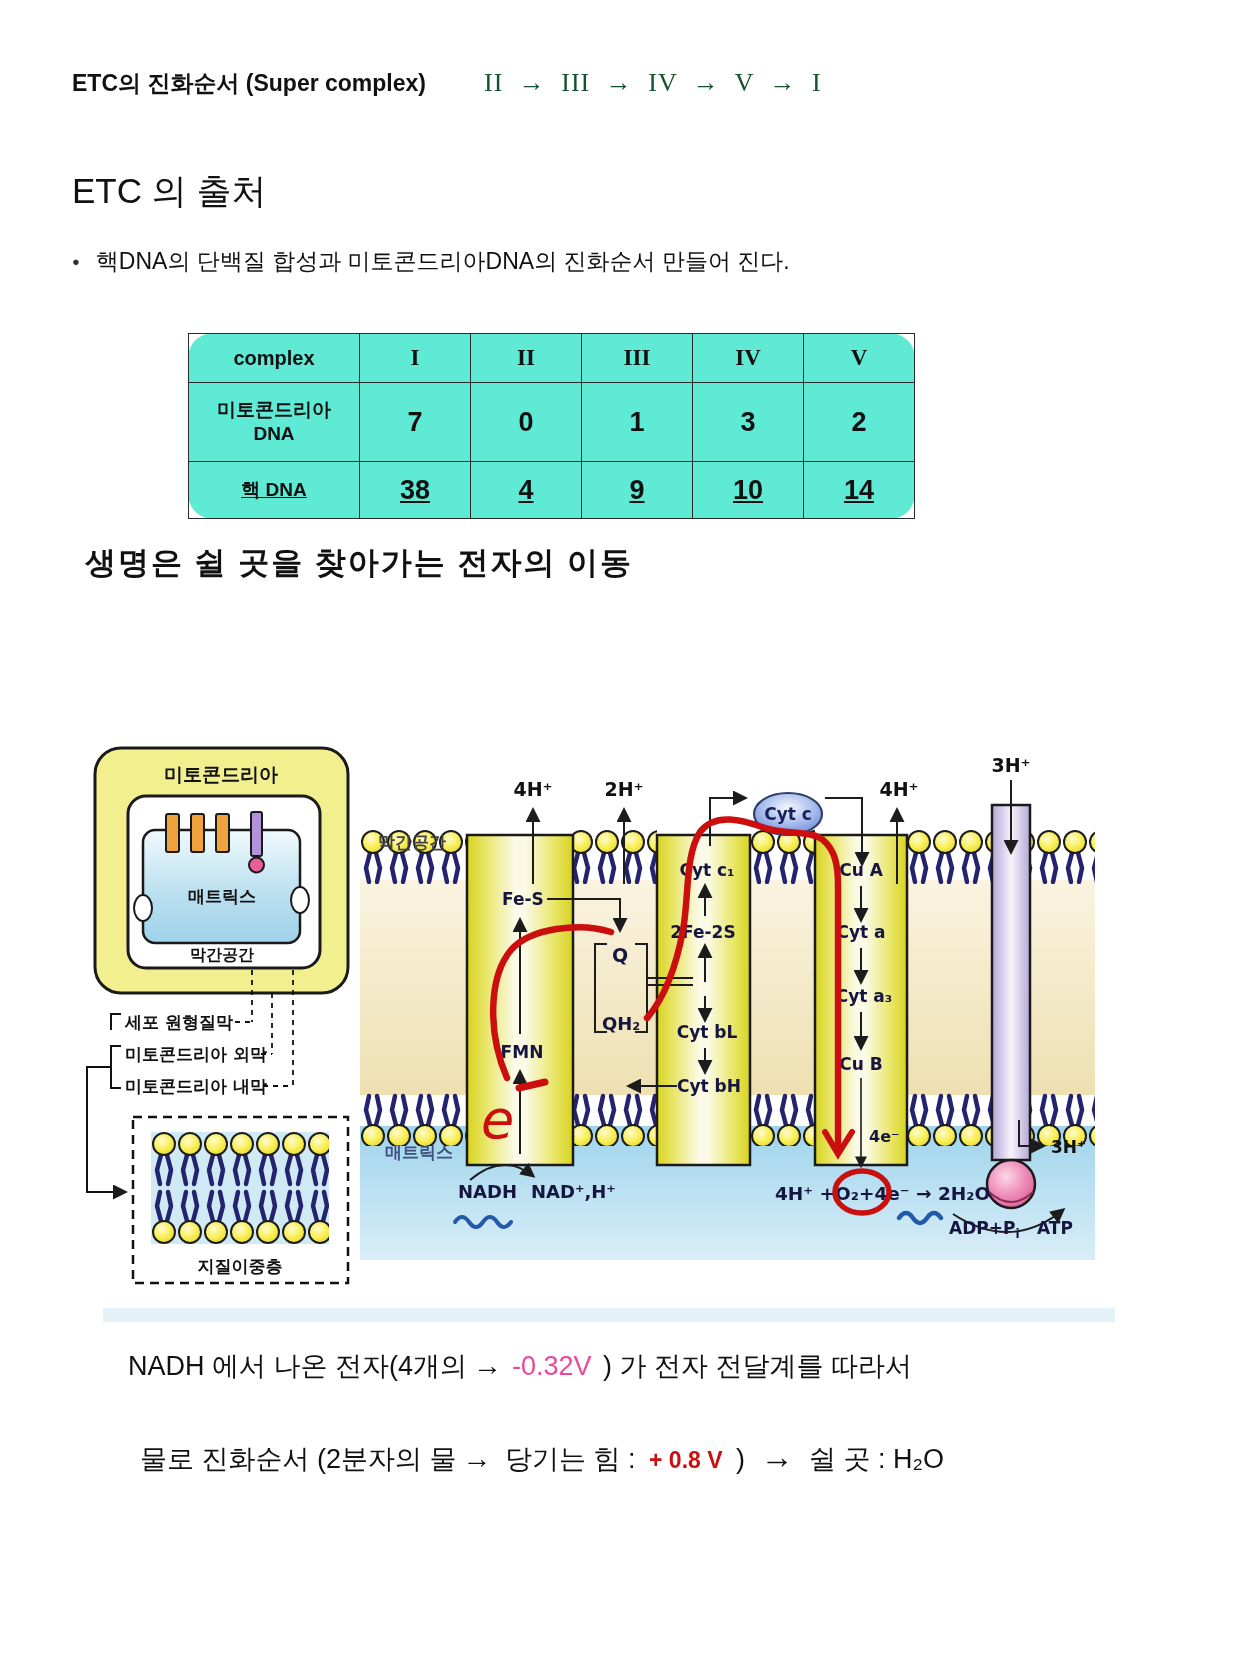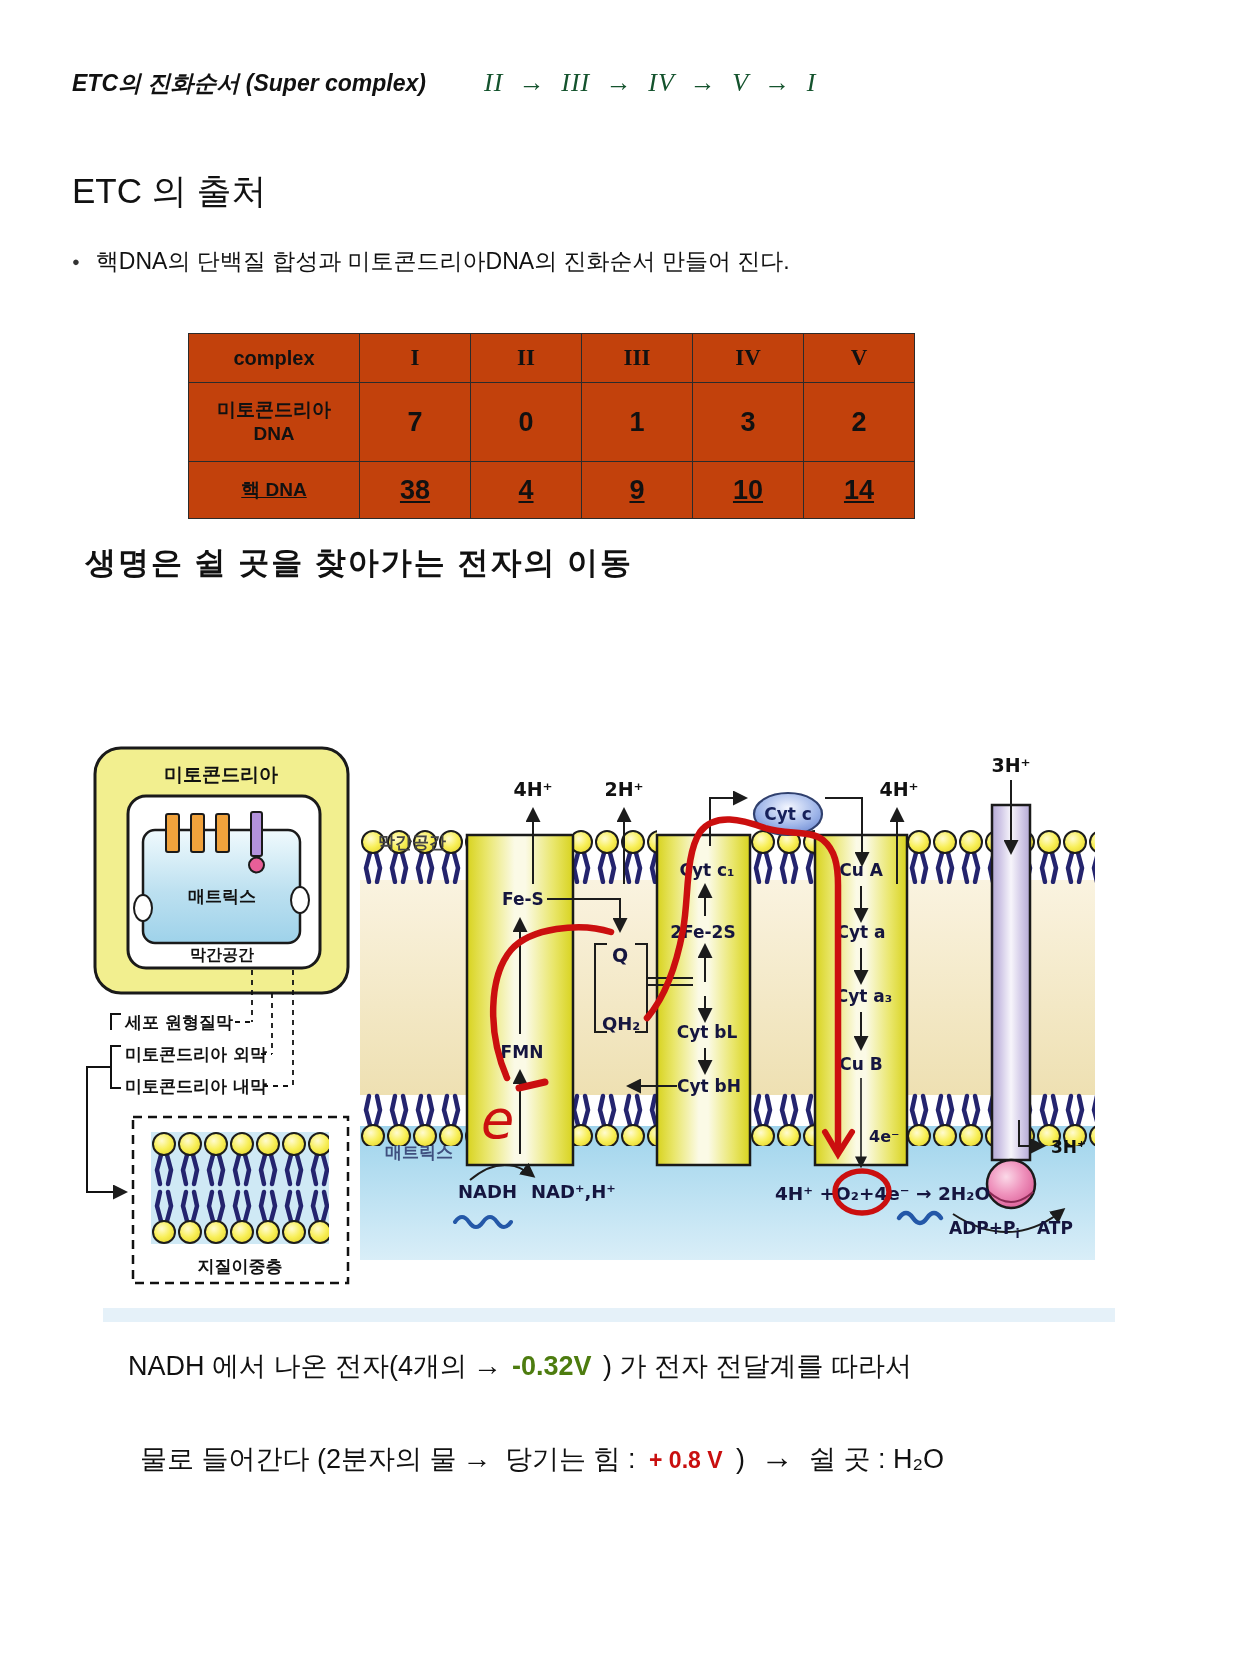--- a/index.html
+++ b/index.html
@@ -1,45 +1,45 @@
 <!DOCTYPE html>
 <html><head>
 <meta charset="utf-8">
 <style>
   html,body{margin:0;padding:0;background:#ffffff;}
   body{width:1260px;height:1680px;position:relative;overflow:hidden;
        font-family:"Liberation Sans","DejaVu Sans",sans-serif;color:#111;}
   .abs{position:absolute;}
   
-  .titleRow{left:72px;top:68px;display:flex;align-items:baseline;gap:58px;font-style:italic;}
+  .titleRow{left:72px;top:68px;display:flex;align-items:baseline;gap:58px;}
   .docTitle{font-size:23px;font-weight:600;color:#111;}
   .seq{font-family:"Liberation Serif","DejaVu Serif",serif;font-size:26px;color:#14532d;word-spacing:8px;letter-spacing:1px;}
   
   .h1{left:72px;top:168px;font-size:35px;font-weight:400;}
   .h2{left:85px;top:542px;font-size:31px;font-weight:600;letter-spacing:2px;}
   .bulletRow{left:72px;top:246px;font-size:23px;display:flex;align-items:center;}
   .bulletDot{font-size:13px;margin-right:16px;color:#333;}
   
-  .dnaTable{left:188px;top:333px;border-collapse:collapse;background:#c2410c;}
+  .dnaTable{left:188px;top:333px;border-collapse:collapse;background:#5eead4;border-radius:25px;}
   .dnaTable td{border:1.8px solid #2b2b2b;text-align:center;vertical-align:middle;padding:0;}
   .dnaTable .c0{width:170px;}
   .dnaTable .cv{width:110px;}
   .hdr td{height:48px;}
   .hdrLbl{font-size:20px;font-weight:700;}
   .roman{font-family:"Liberation Serif","DejaVu Serif",serif;font-size:23px;font-weight:700;}
   .rowMt td{height:78px;}
   .rowNk td{height:56px;text-decoration:underline;}
   .rowLbl{font-size:19px;font-weight:700;line-height:1.25;}
   .val{font-size:27px;font-weight:700;}
   
   .fline{left:0;width:1260px;font-size:27px;font-weight:500;color:#111;white-space:nowrap;}
   .f1{top:1348px;padding-left:128px;}
   .f2{top:1438px;padding-left:140px;}
   .barrow{font-weight:900;font-size:29px;padding:0 6px;}
-  .red1{color:#4d7c0f;font-weight:700;padding:0 4px;}
+  .red1{color:#ec4899;font-weight:400;padding:0 4px;}
   .red2{color:#c90f0f;font-weight:600;font-size:23px;padding:0 6px;}
   .bigarrow{font-weight:900;font-size:33px;padding:0 8px;}
   svg text{font-family:"DejaVu Sans","Liberation Sans",sans-serif;}
 </style>
 </head>
 <body>
 
 <div class="abs titleRow">
   <span class="docTitle">ETC의 진화순서 (Super complex)</span>
   <span class="seq">II → III → IV → V  → I</span>
@@ -312,14 +312,14 @@
       <path d="M750,452 L763,474 L777,452" stroke="#cb0f0f" stroke-width="6" fill="none" stroke-linecap="round"></path>
       <ellipse cx="787" cy="512" rx="27" ry="21" stroke="#cb0f0f" stroke-width="5.5" fill="none"></ellipse>
     </g>
   </g>
 </svg>
 
 <div class="abs fline f1">
   <span>NADH 에서 나온 전자(4개의</span><span class="barrow">→</span><span class="red1">-0.32V</span><span> ) 가 전자 전달계를 따라서</span>
 </div>
 <div class="abs fline f2">
-  <span>물로 들어간다 (2분자의 물</span><span class="barrow">→</span><span> 당기는 힘 : </span><span class="red2">+ 0.8 V</span><span> ) </span><span class="bigarrow">→</span><span> 쉴 곳 : H₂O</span>
+  <span>물로 진화순서 (2분자의 물</span><span class="barrow">→</span><span> 당기는 힘 : </span><span class="red2">+ 0.8 V</span><span> ) </span><span class="bigarrow">→</span><span> 쉴 곳 : H₂O</span>
 </div>
 
 </body></html>

